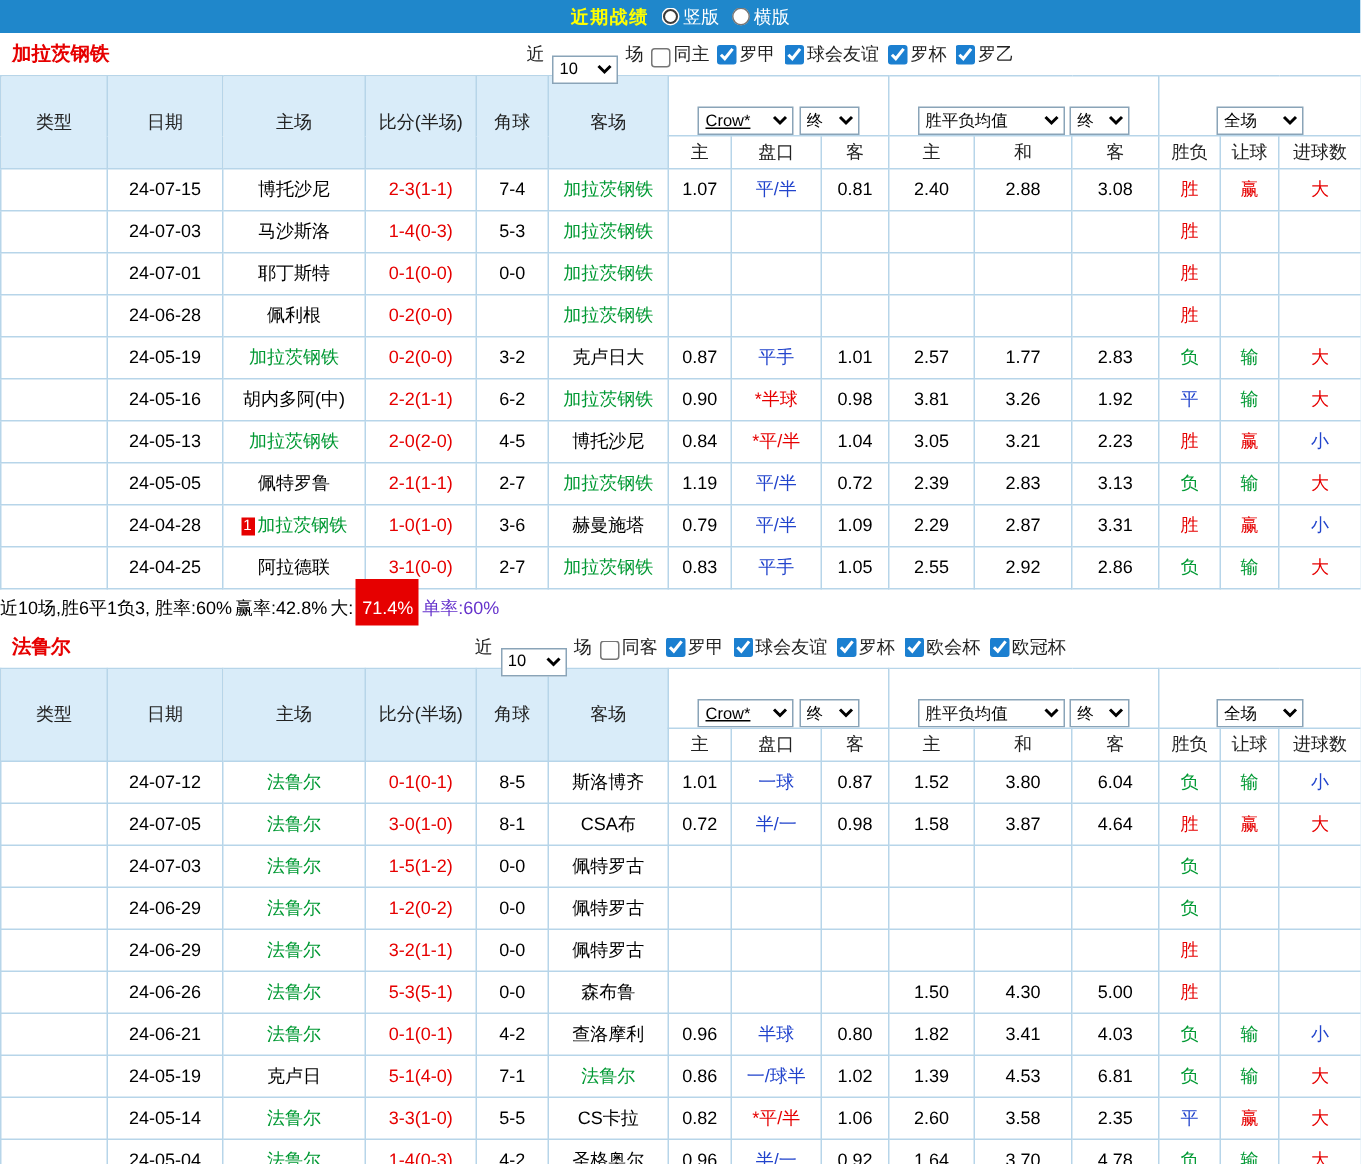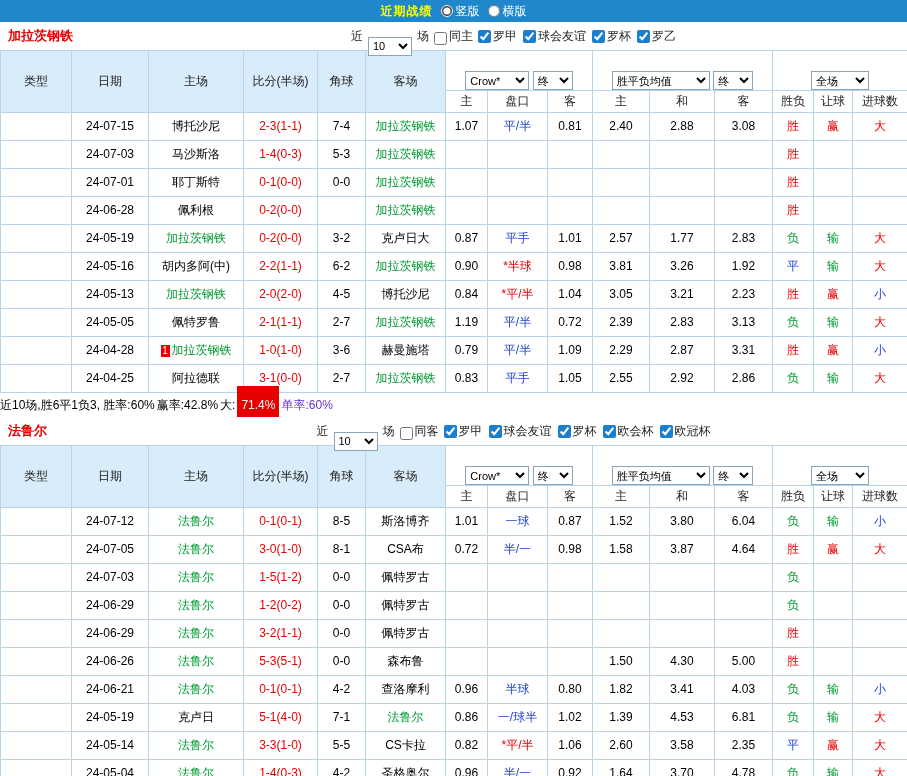--- a/index.html
+++ b/index.html
@@ -26,21 +26,21 @@
   .filters { margin:0 auto; display:flex; align-items:center; gap:5px; padding-left:120px; }
   .chk { display:inline-flex; align-items:flex-end; gap:2px; cursor:pointer; }
   .chk input { width:13px; height:13px; margin:0; accent-color:#1b7fd0; }
   .league-checks { display:inline-flex; align-items:center; gap:6px; }
   .league-checks label { display:inline-flex; align-items:center; gap:2px; cursor:pointer; }
   .league-checks input { width:13px; height:13px; margin:0; accent-color:#1b7fd0; }
 
   
   .sel { font-size:11px; height:19px; border:1px solid #8aa4b8; background:#fff; padding:0; vertical-align:middle;margin-top:20px; }
   .sel-count { width:44px; }
-  .sel-book  { width:64px; }
+  .sel-book  { width:64px;text-decoration:underline; }
   .sel-fin   { width:40px; }
   .sel-avg   { width:98px; }
   .sel-scope { width:58px; }
 
   
   table.grid { border-collapse:collapse; table-layout:fixed; width:907px; }
   .grid th, .grid td {
     border:1px solid #b7d5e9; text-align:center; padding:0;
     overflow:hidden; white-space:nowrap;
   }

